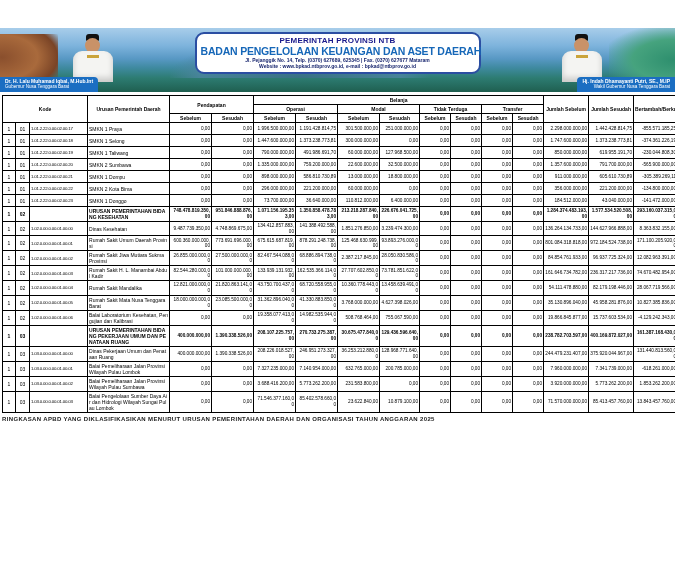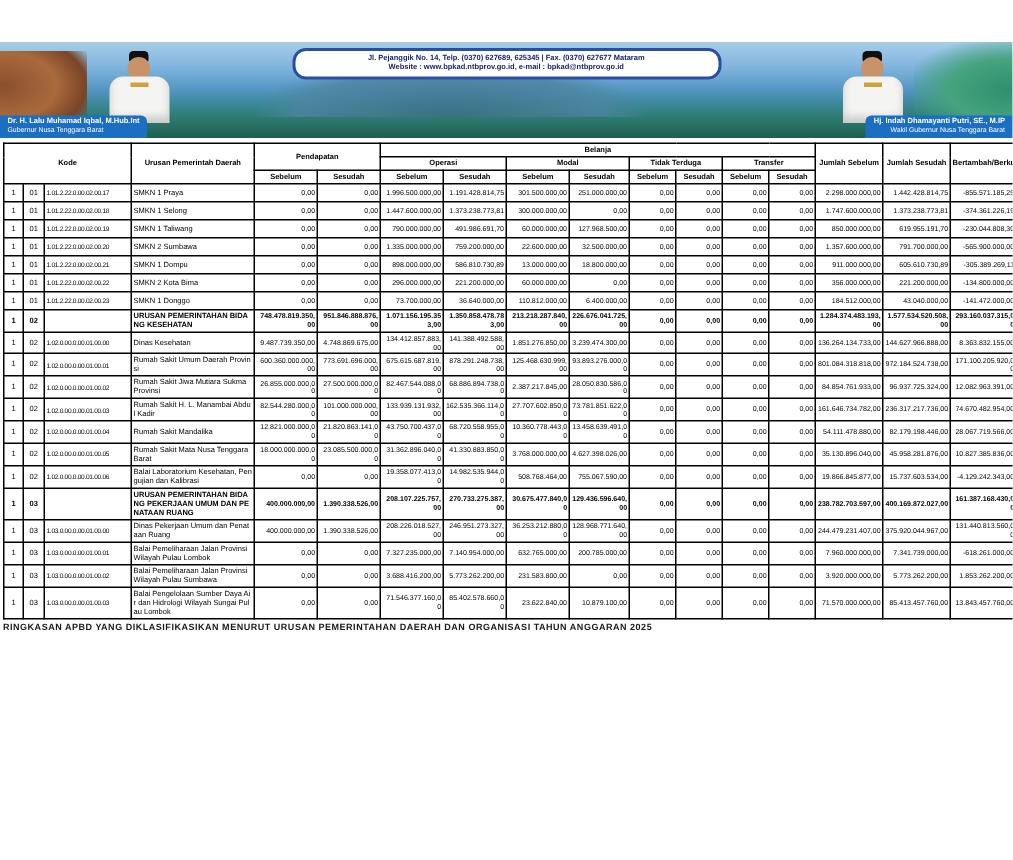--- a/index.html
+++ b/index.html
@@ -57,20 +57,22 @@
     <div class="rank"></div>
   </div>
   <div class="official" style="right:66px;">
     <div class="peci"></div>
     <div class="head"></div>
     <div class="body"></div>
     <div class="rank"></div>
   </div>
 
   <div class="letterhead">
+    <div class="lh1">PEMERINTAH PROVINSI NTB</div>
+    <div class="lh2">BADAN PENGELOLAAN KEUANGAN DAN ASET DAERAH</div>
     <div class="lh3">Jl. Pejanggik No. 14, Telp. (0370) 627689, 625345 | Fax. (0370) 627677 Mataram</div>
     <div class="lh4">Website : www.bpkad.ntbprov.go.id, e-mail : bpkad@ntbprov.go.id</div>
   </div>
 
   <div class="nameplate left">
     <div class="nm">Dr. H. Lalu Muhamad Iqbal, M.Hub.Int</div>
     <div class="tt">Gubernur Nusa Tenggara Barat</div>
   </div>
   <div class="nameplate right">
     <div class="nm">Hj. Indah Dhamayanti Putri, SE., M.IP</div>

